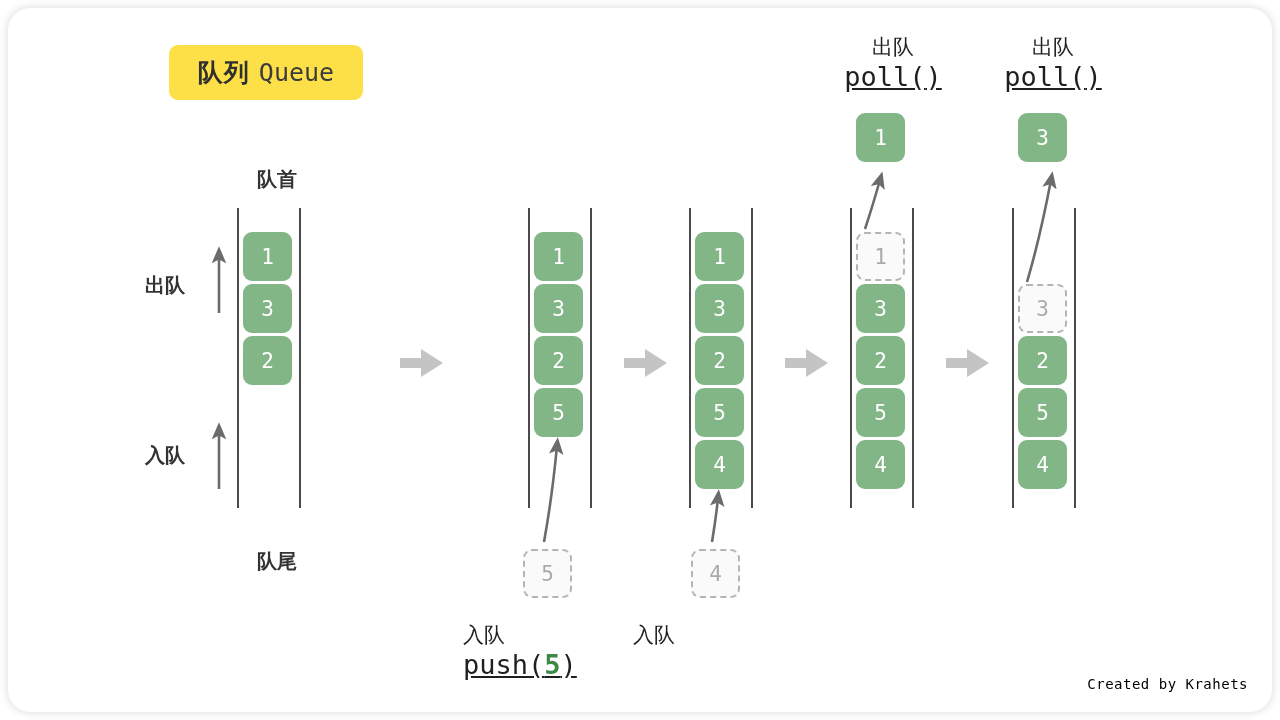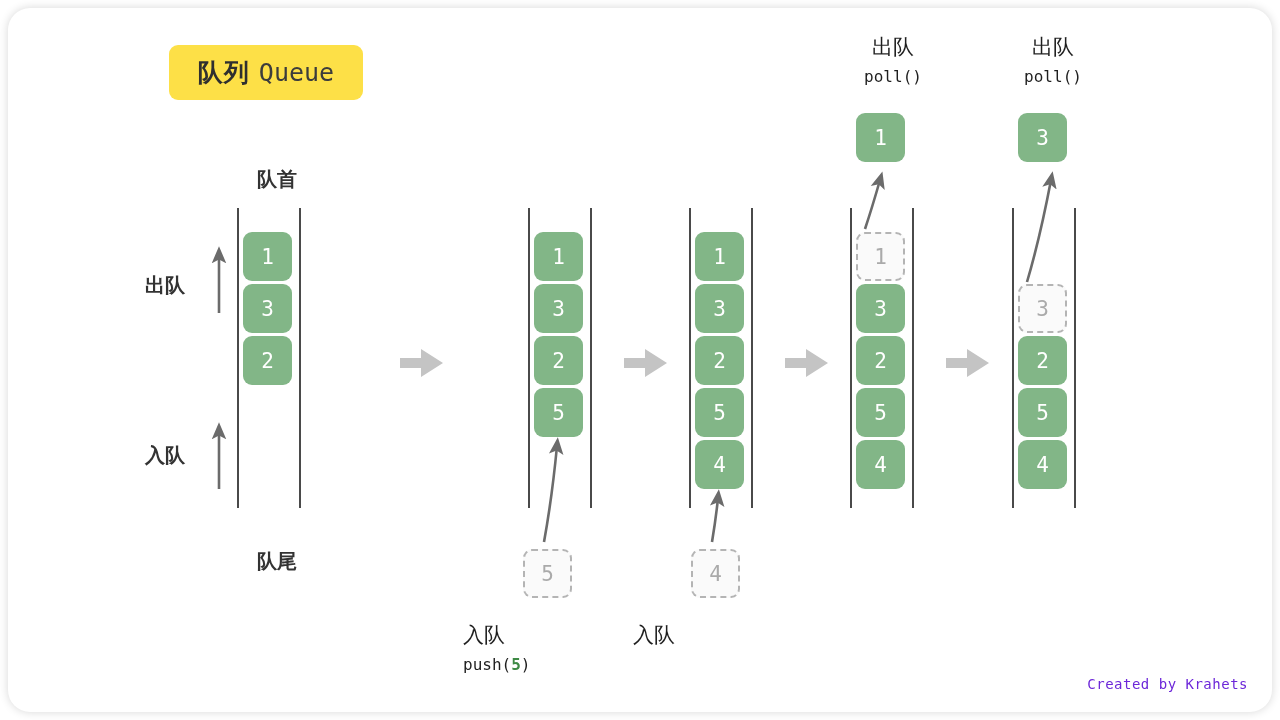--- a/index.html
+++ b/index.html
@@ -51,23 +51,24 @@
     color: #1f1f1f;
   }
   .op-label .l1 {
     display: block;
     font-size: 21px; font-weight: normal;
     font-family: "Liberation Sans", "DejaVu Sans", sans-serif;
     line-height: 30px;
   }
   .op-label .l2 {
     display: block;
-    font-size: 16px;
+    font-size: 27px;
     font-family: "DejaVu Sans Mono", "Liberation Mono", monospace;
     line-height: 30px;
+    text-decoration: underline;
   }
   .op-label .num { color: #3e8a45; font-weight: bold; }
 
   
   .rail {
     position: absolute;
     width: 2px;
     background: #4a4a4a;
   }
 
@@ -89,21 +90,21 @@
     color: #aaaaaa;
   }
 
   
   #overlay { position: absolute; left: 0; top: 0; width: 1264px; height: 704px; }
 
   
   #credit {
     position: absolute;
     right: 24px; bottom: 20px;
-    font-size: 14px; color: #6d28d9;
+    font-size: 14px; color: #000000;
     font-family: "DejaVu Sans Mono", "Liberation Mono", monospace;
     letter-spacing: 0.5px;
   }
 </style>
 </head>
 <body>
 
 <div id="card">
 <div class="stage">
 

